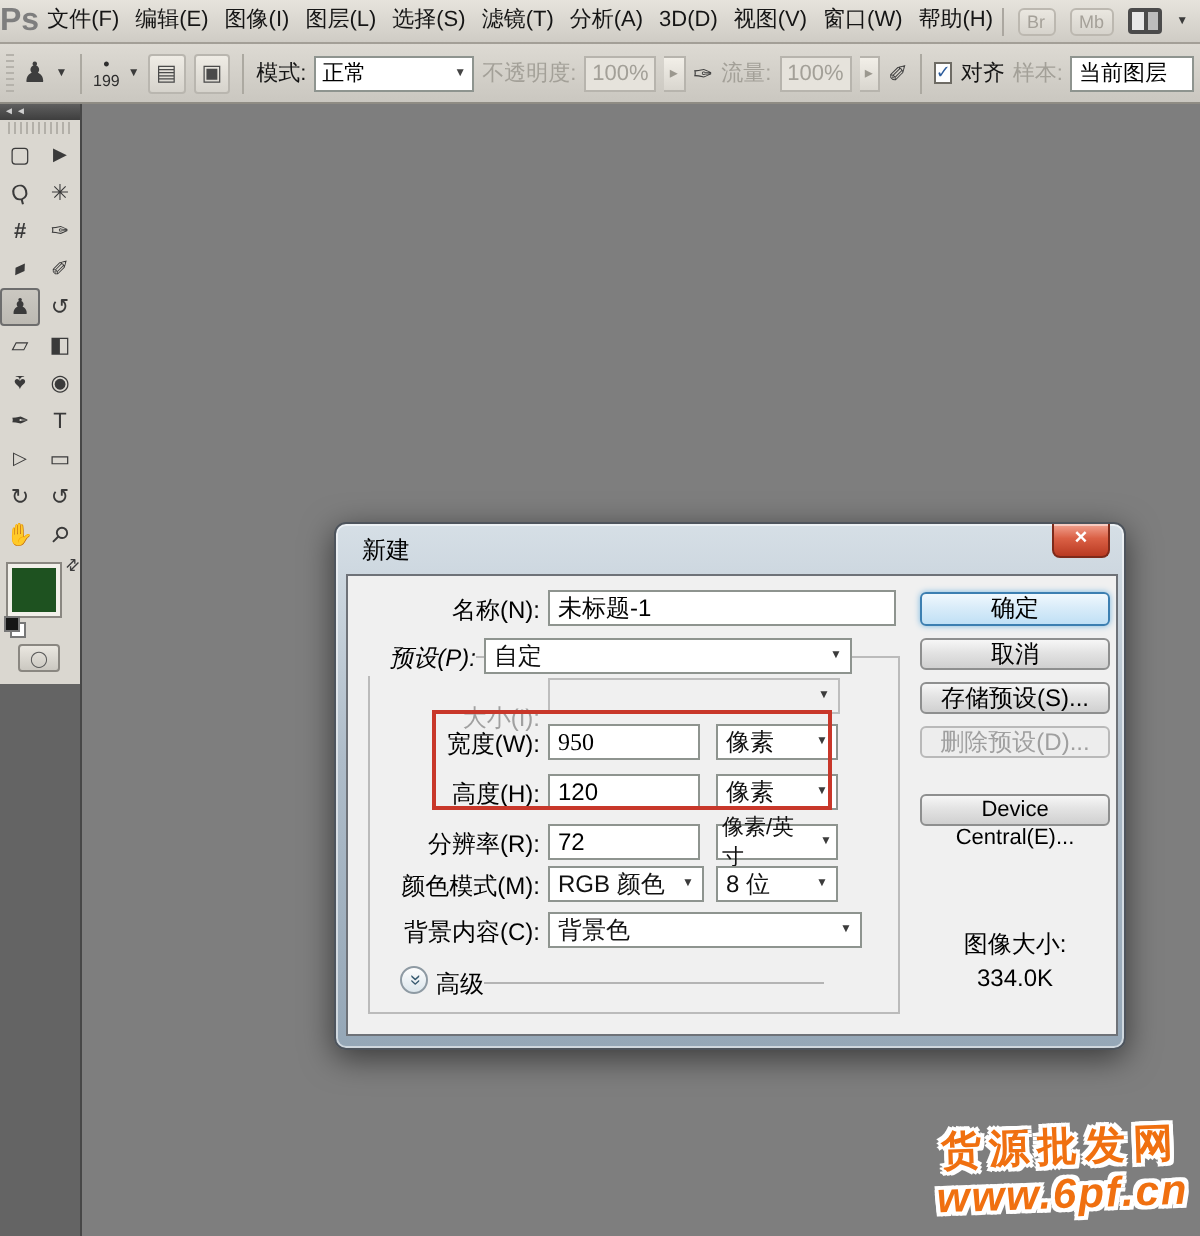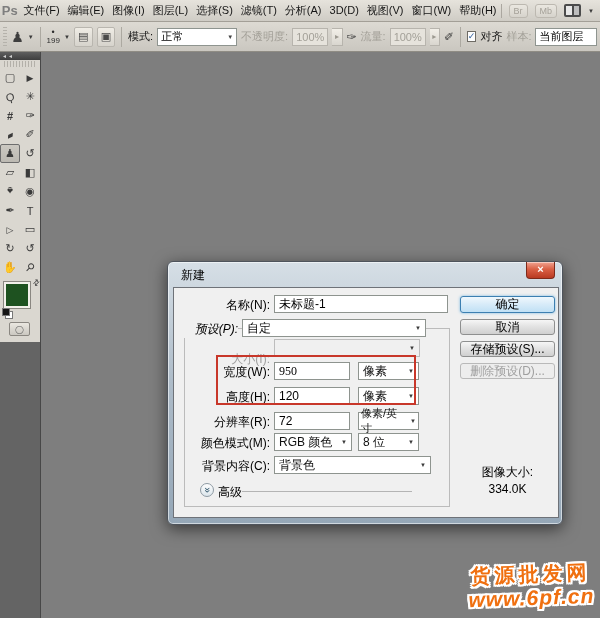--- a/index.html
+++ b/index.html
@@ -2,21 +2,21 @@
 <html><head>
 <meta charset="utf-8">
 <style>
   html,body{margin:0;padding:0;}
   #app{position:relative;width:600px;height:618px;overflow:hidden;background:#7E7E7E;
        font-family:"Liberation Sans","DejaVu Sans",sans-serif;font-size:12px;color:#111;}
   
   .menubar{position:absolute;left:0;top:0;width:600px;height:22px;box-sizing:border-box;
     background:linear-gradient(#E6E3DC,#CFCCC5);border-bottom:1px solid #A39F97;
     display:flex;align-items:center;white-space:nowrap;}
-  .ps-logo{width:30px;text-align:center;color:#7E7E7E;font-weight:bold;font-size:13px;}
+  .ps-logo{width:30px;text-align:center;color:#7E7E7E;font-weight:bold;font-size:16px;}
   .menu-item{padding:0 4px;font-size:11px;line-height:21px;color:#151515;}
   .menu-right{margin-left:auto;display:flex;align-items:center;gap:7px;padding-right:6px;}
   .menu-vsep{width:1px;height:14px;background:#ABA7A0;}
   .mini-btn{border:1px solid #BCB8B0;border-radius:3px;color:#A5A199;font-size:9px;
     padding:0 4px;line-height:12px;background:linear-gradient(#EAE7E0,#D6D3CC);}
   .workspace-icon{width:17px;height:13px;background:#4B4B4B;border-radius:2px;position:relative;}
   .workspace-icon:before{content:"";position:absolute;left:2px;top:2px;width:6px;height:9px;background:#E8E8E8;}
   .workspace-icon:after{content:"";position:absolute;left:10px;top:2px;width:5px;height:9px;background:#BDBDBD;}
   .caret{font-size:6px;color:#3B3B3B;line-height:1;}
   
@@ -285,20 +285,21 @@
       <div class="adv-chevron" data-name="advanced-expander-button">
         <span data-name="chevron-double-icon">»</span>
       </div>
       <span class="adv-label" data-name="advanced-label">高级</span>
       <span class="adv-line" data-name="advanced-divider"></span>
 
       <div class="dbtn default" style="top:8px;" data-name="ok-button">确定</div>
       <div class="dbtn" style="top:31px;" data-name="cancel-button">取消</div>
       <div class="dbtn" style="top:53px;" data-name="save-preset-button">存储预设(S)...</div>
       <div class="dbtn dis" style="top:75px;" data-name="delete-preset-button">删除预设(D)...</div>
+      <div class="dbtn small-font" style="top:109px;" data-name="device-central-button">Device Central(E)...</div>
       <div class="imgsize-label" data-name="image-size-label">图像大小:</div>
       <div class="imgsize-value" data-name="image-size-value">334.0K</div>
     </div>
   </div>
 
   <div class="watermark" data-name="site-watermark" style="color: rgb(240, 112, 16);">
     <div class="l1" data-name="watermark-line1">货源批发网</div>
     <div class="l2" data-name="watermark-line2">www.6pf.cn</div>
   </div>
 

